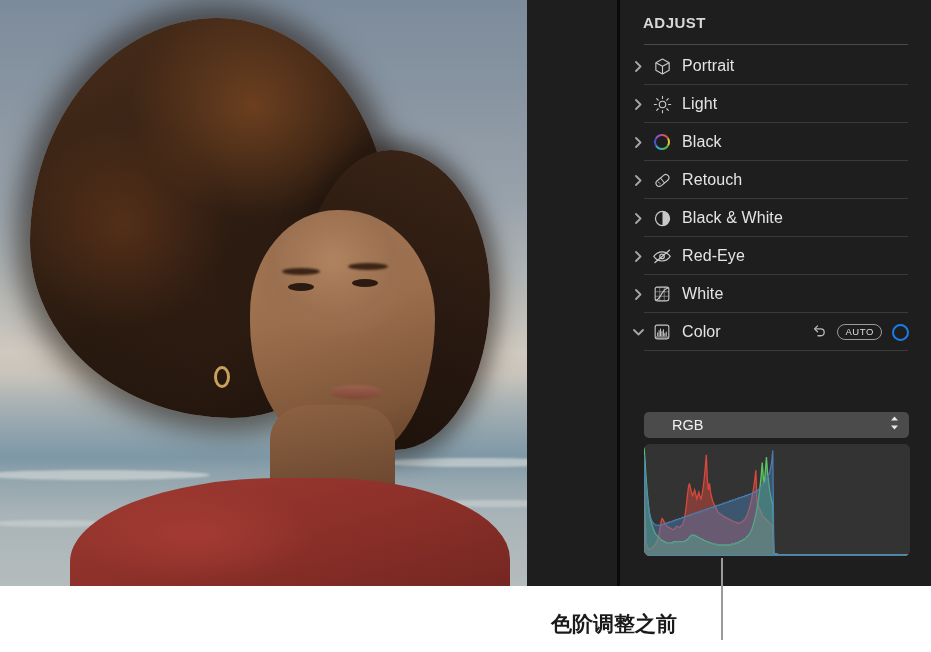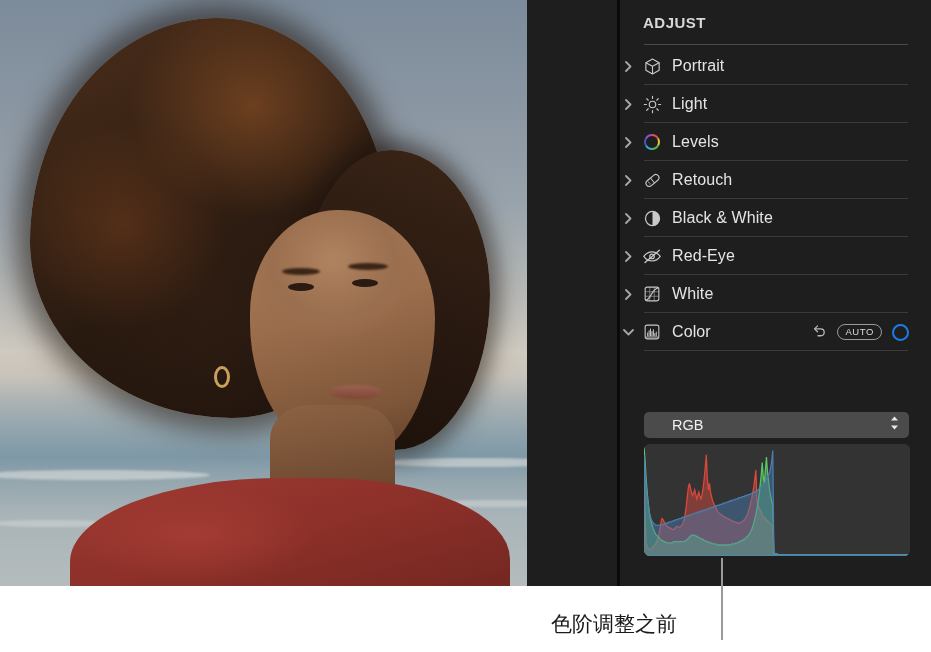--- a/index.html
+++ b/index.html
@@ -113,20 +113,21 @@
     font-size: 15px; font-weight: bold; letter-spacing: .5px; color: #d8d8d8;
   }
   #header-rule {
     position:absolute; left: 24px; top: 44px; width: 264px; height: 1px;
     background: #4a4a4a;
   }
 
   .adj-list { position:absolute; left:0; top:47px; width:311px; }
   .adj-row {
     position: relative; height: 38px; display:flex; align-items:center;
+    padding-left: 10px;
   }
   .adj-row + .adj-row::before,
   .adj-row::after { content:""; }
   .row-rule {
     position:absolute; left: 24px; right: 23px; bottom: 0; height: 1px;
     background: #3a3a3a;
   }
   .chev {
     width: 16px; flex: 0 0 16px; display:flex; align-items:center; justify-content:center;
     color:#a7a7a7; font-size: 13px; line-height:1; user-select:none;
@@ -179,20 +180,21 @@
   }
   #leader-line {
     position:absolute; left: 721px; top: 558px; width: 2px; height: 82px;
     background: #9a9a9a;
   }
   #caption-text {
     position:absolute; left: 551px; top: 610px;
     font-size: 21px; color: #1a1a1a;
     font-family: "DejaVu Sans", "Liberation Sans", sans-serif;
     white-space: nowrap;
+    font-weight: bold;
   }
 </style>
 </head>
 <body>
 
 <div id="root">
 
   <div id="editor">
 
     <div id="photo-canvas">
@@ -271,21 +273,21 @@
               <g fill="none" stroke-width="2.2">
                 <path d="M10 2.3a7.7 7.7 0 0 1 6.67 3.85" stroke="#d9534f"></path>
                 <path d="M16.67 6.15a7.7 7.7 0 0 1 0 7.7" stroke="#e8c33a"></path>
                 <path d="M16.67 13.85A7.7 7.7 0 0 1 10 17.7" stroke="#55b94f"></path>
                 <path d="M10 17.7a7.7 7.7 0 0 1-6.67-3.85" stroke="#3aa7c8"></path>
                 <path d="M3.33 13.85a7.7 7.7 0 0 1 0-7.7" stroke="#4257c4"></path>
                 <path d="M3.33 6.15A7.7 7.7 0 0 1 10 2.3" stroke="#9b4fc4"></path>
               </g>
             </svg>
           </span>
-          <span class="lbl">Levels</span>
+          <span class="lbl">Black</span>
           <div class="row-rule"></div>
         </div>
 
         <div class="adj-row">
           <span class="chev">
             <svg width="7" height="11" viewBox="0 0 7 11">
                 <path d="M1 1l4.5 4.5L1 10" fill="none" stroke="currentColor" stroke-width="1.8" stroke-linecap="round" stroke-linejoin="round"></path>
               </svg>
           </span>
           <span class="ico">

